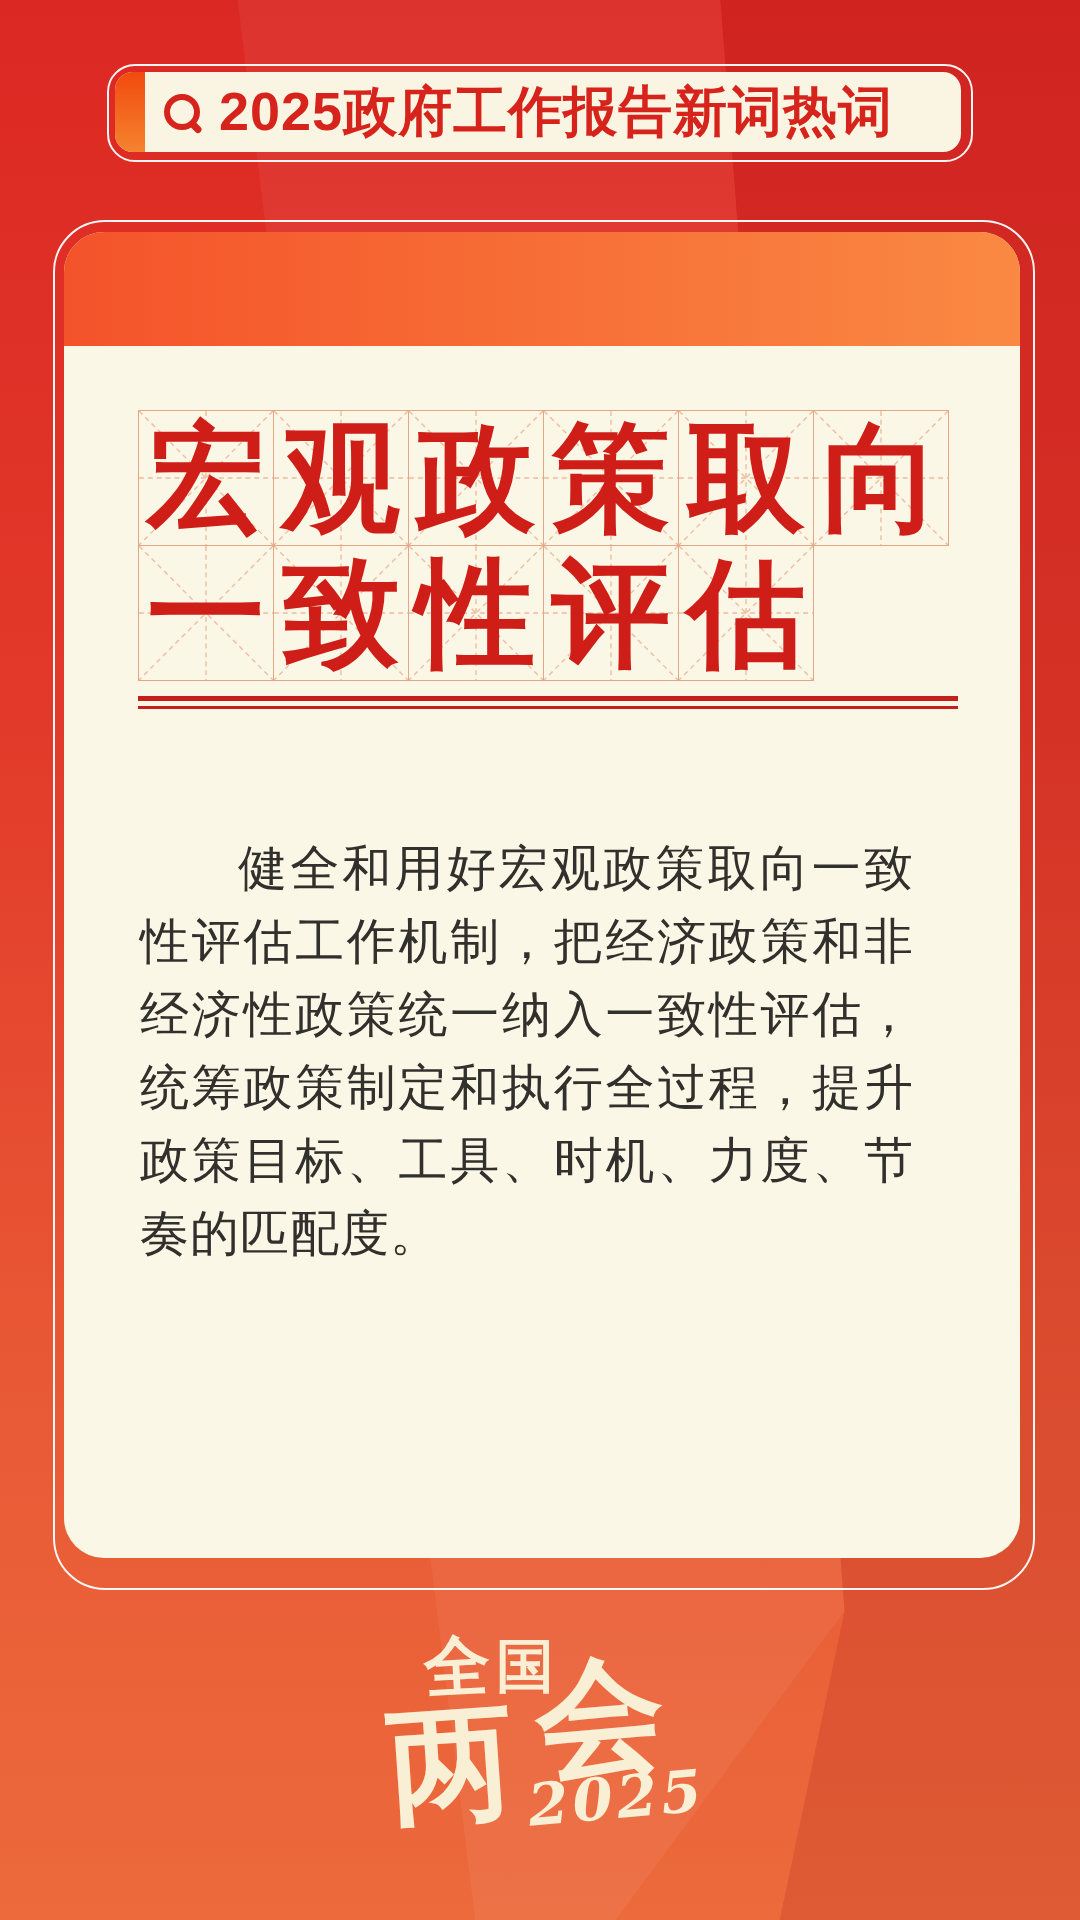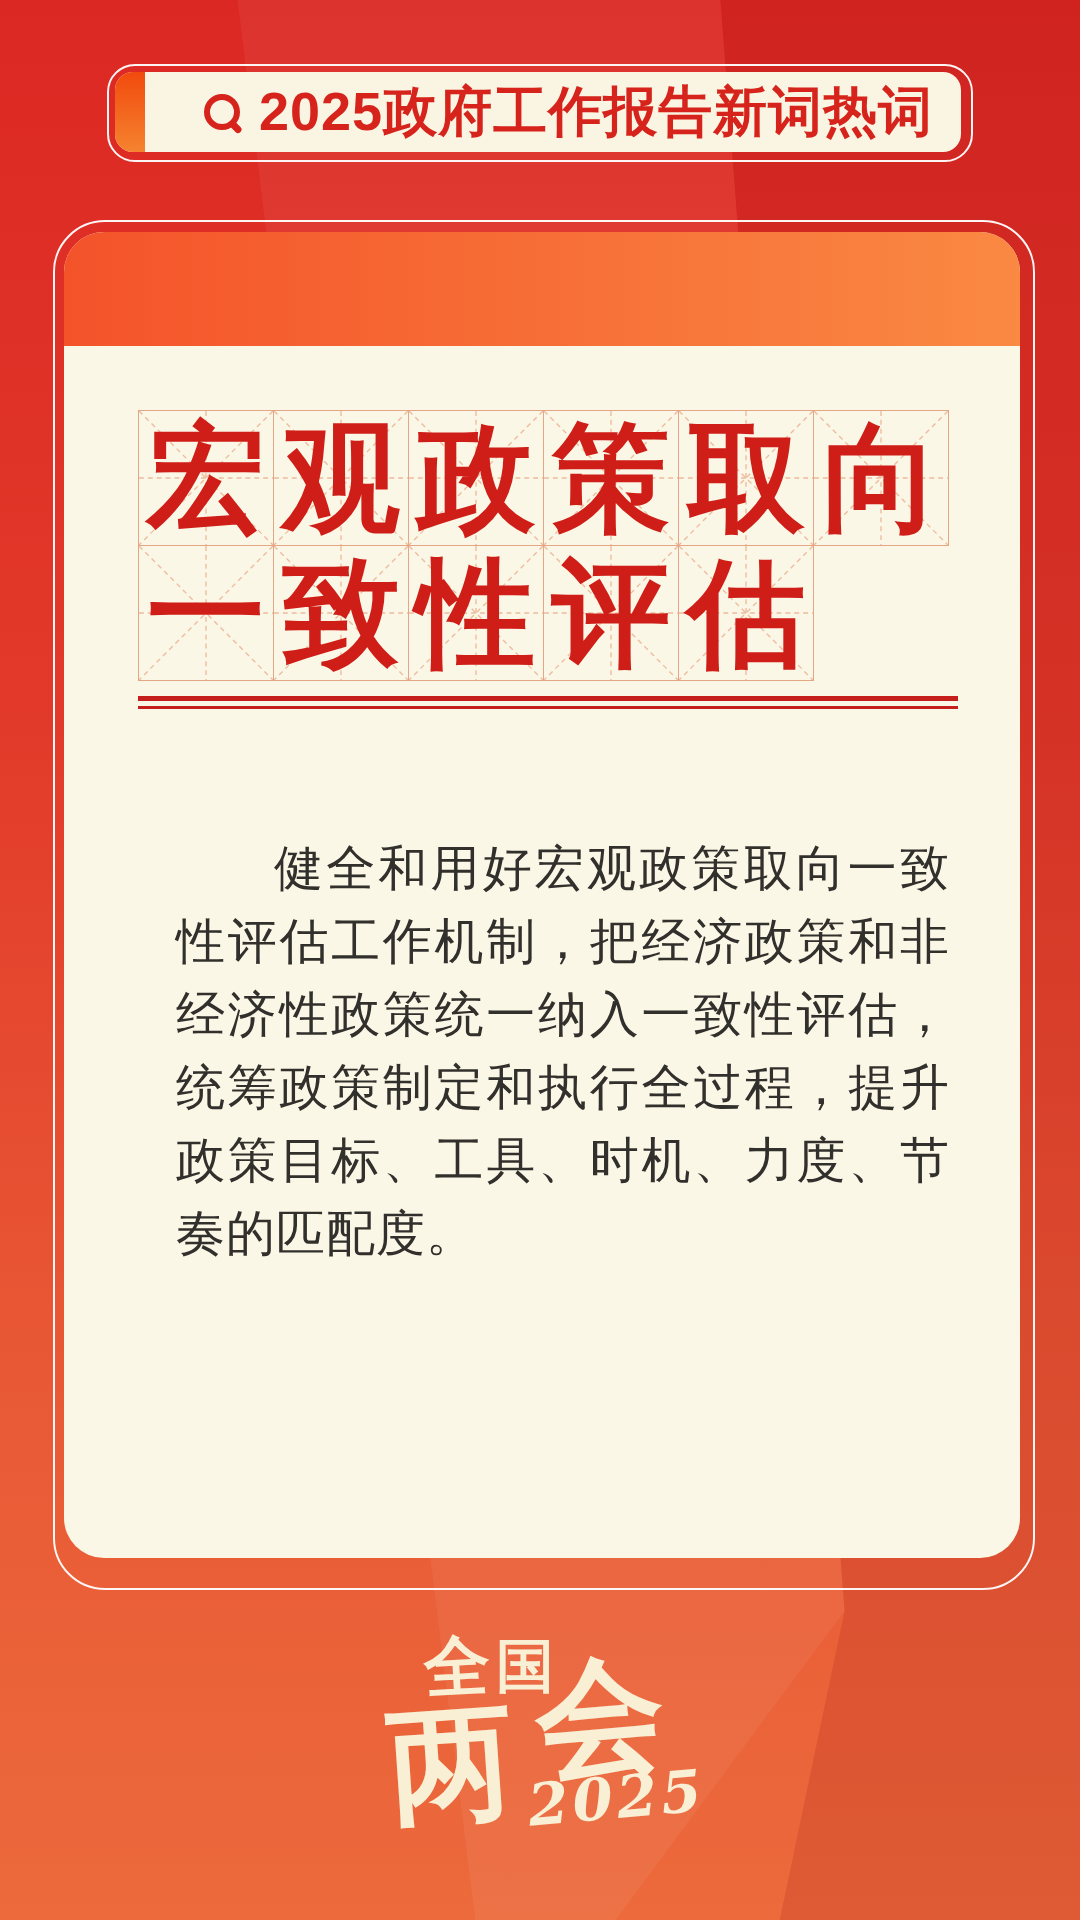--- a/index.html
+++ b/index.html
@@ -24,21 +24,21 @@
   }
 
   
   .banner-outline{
     position:absolute;left:107px;top:64px;width:862px;height:94px;
     border:2px solid rgba(255,255,255,.95);border-radius:28px;
   }
   .banner{
     position:absolute;left:115px;top:72px;width:846px;height:80px;
     background:#faf4e2;border-radius:18px;overflow:hidden;
-    display:flex;align-items:center;gap:40px;
+    display:flex;align-items:center;
   }
   .banner-strip{
     flex:0 0 30px;height:100%;
     background:linear-gradient(180deg,#f14a0e,#f5832f);
   }
   .banner-content{
     flex:1;display:flex;align-items:center;gap:16px;padding-left:18px;
   }
   .search-icon{position:relative;width:40px;height:40px;flex:0 0 40px;}
   .search-icon .lens{
@@ -89,21 +89,20 @@
     border-top:5px solid #c41f1a;border-bottom:3px solid #c41f1a;
     box-sizing:border-box;
   }
 
   .body-text{
     position:absolute;left:76px;top:600px;width:774px;
     font-family:Liberation Sans, sans-serif;
     font-size:49px;line-height:73px;color:#32302c;
     text-align:justify;text-indent:2em;
     letter-spacing:1px;
-    margin-left:36px;
   }
 
   
   .logo{position:absolute;inset:0;color:#f8efd4;pointer-events:none;}
   .logo span{position:absolute;font-family:"DejaVu Serif",serif;font-weight:bold;}
   .logo .char-quan{left:424px;top:1622px;font-size:66px;transform:rotate(-3deg);}
   .logo .char-guo{left:496px;top:1628px;font-size:58px;}
   .logo .char-hui{left:536px;top:1632px;font-size:128px;transform:rotate(-5deg);}
   .logo .char-liang{left:388px;top:1682px;font-size:126px;transform:rotate(-4deg);}
   .logo .year{left:528px;top:1764px;font-size:58px;font-style:italic;transform:rotate(-5deg);letter-spacing:4px;}

